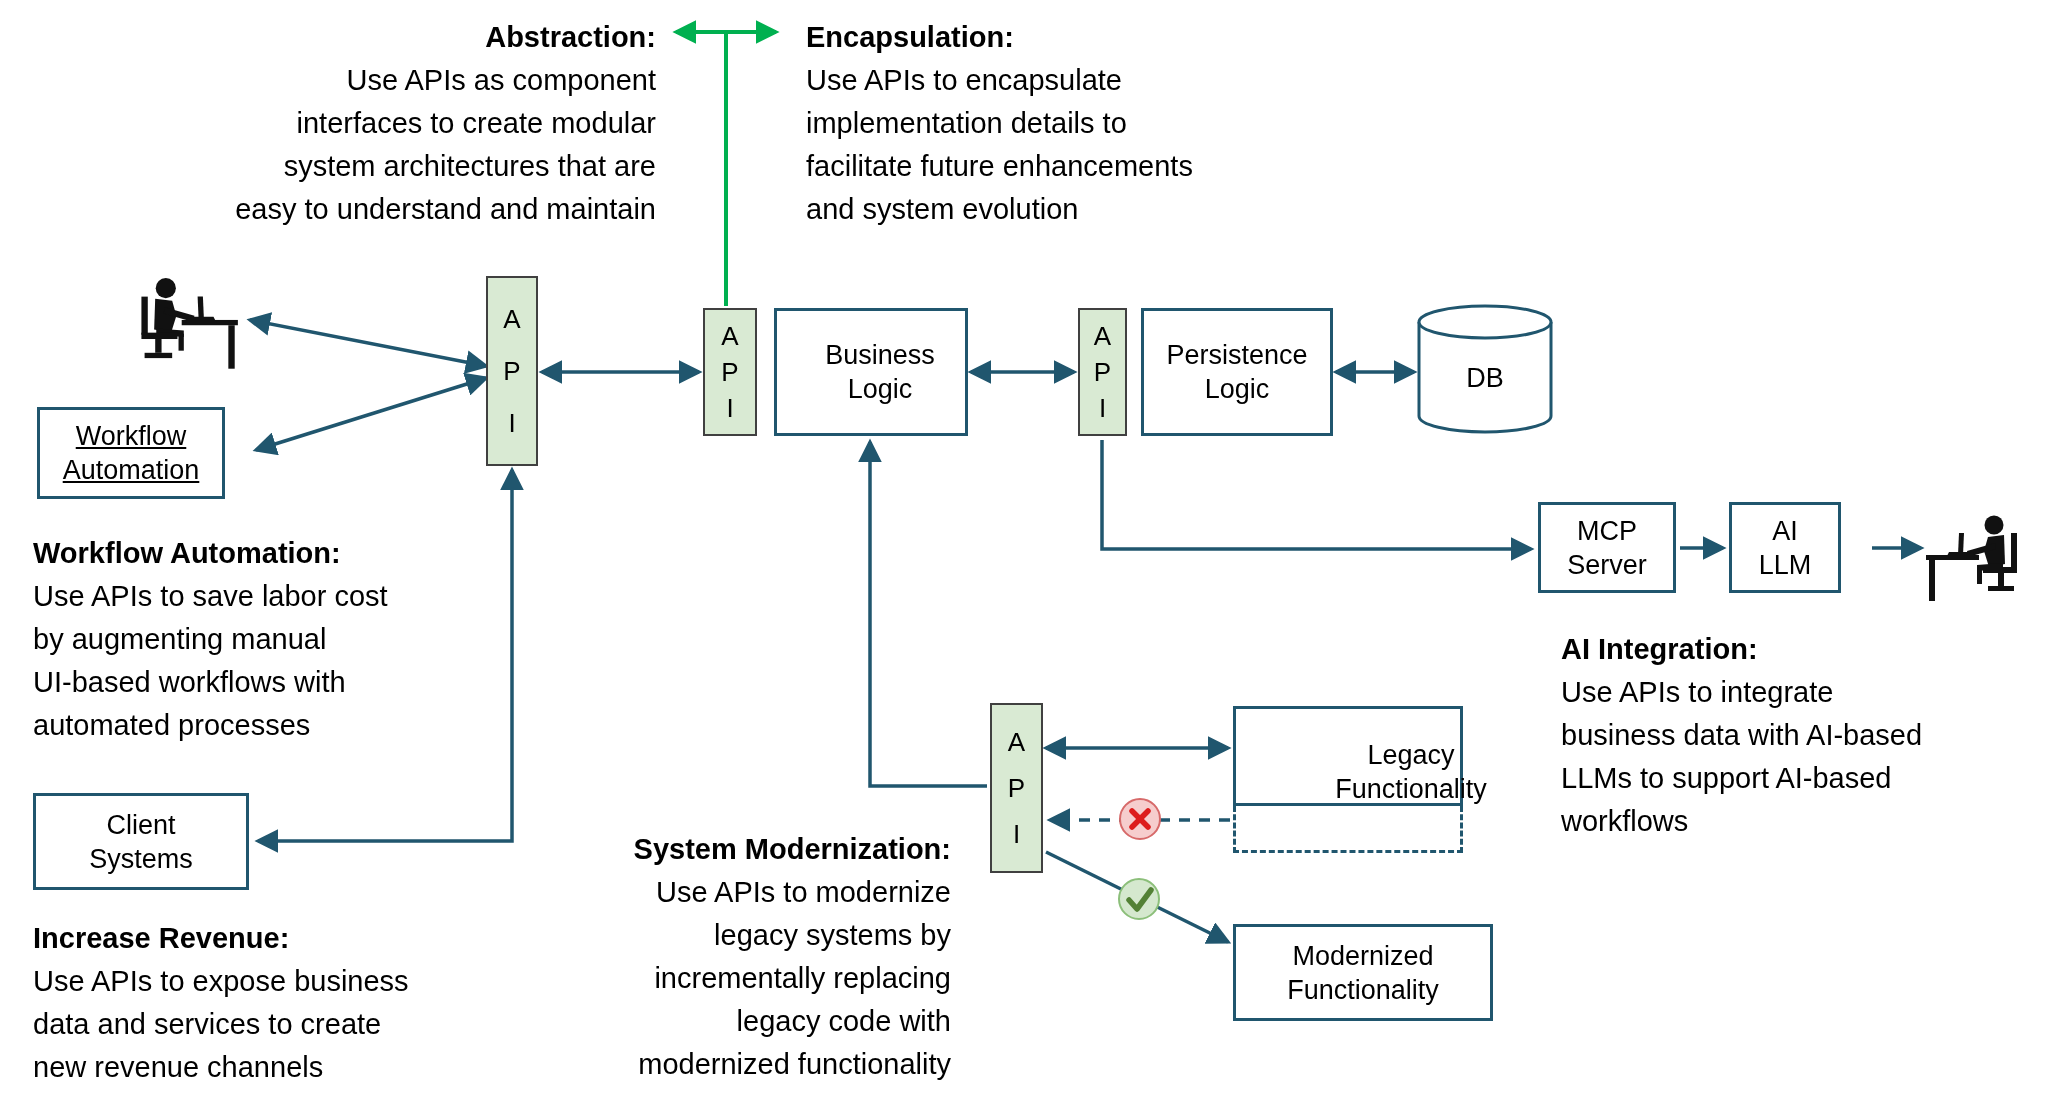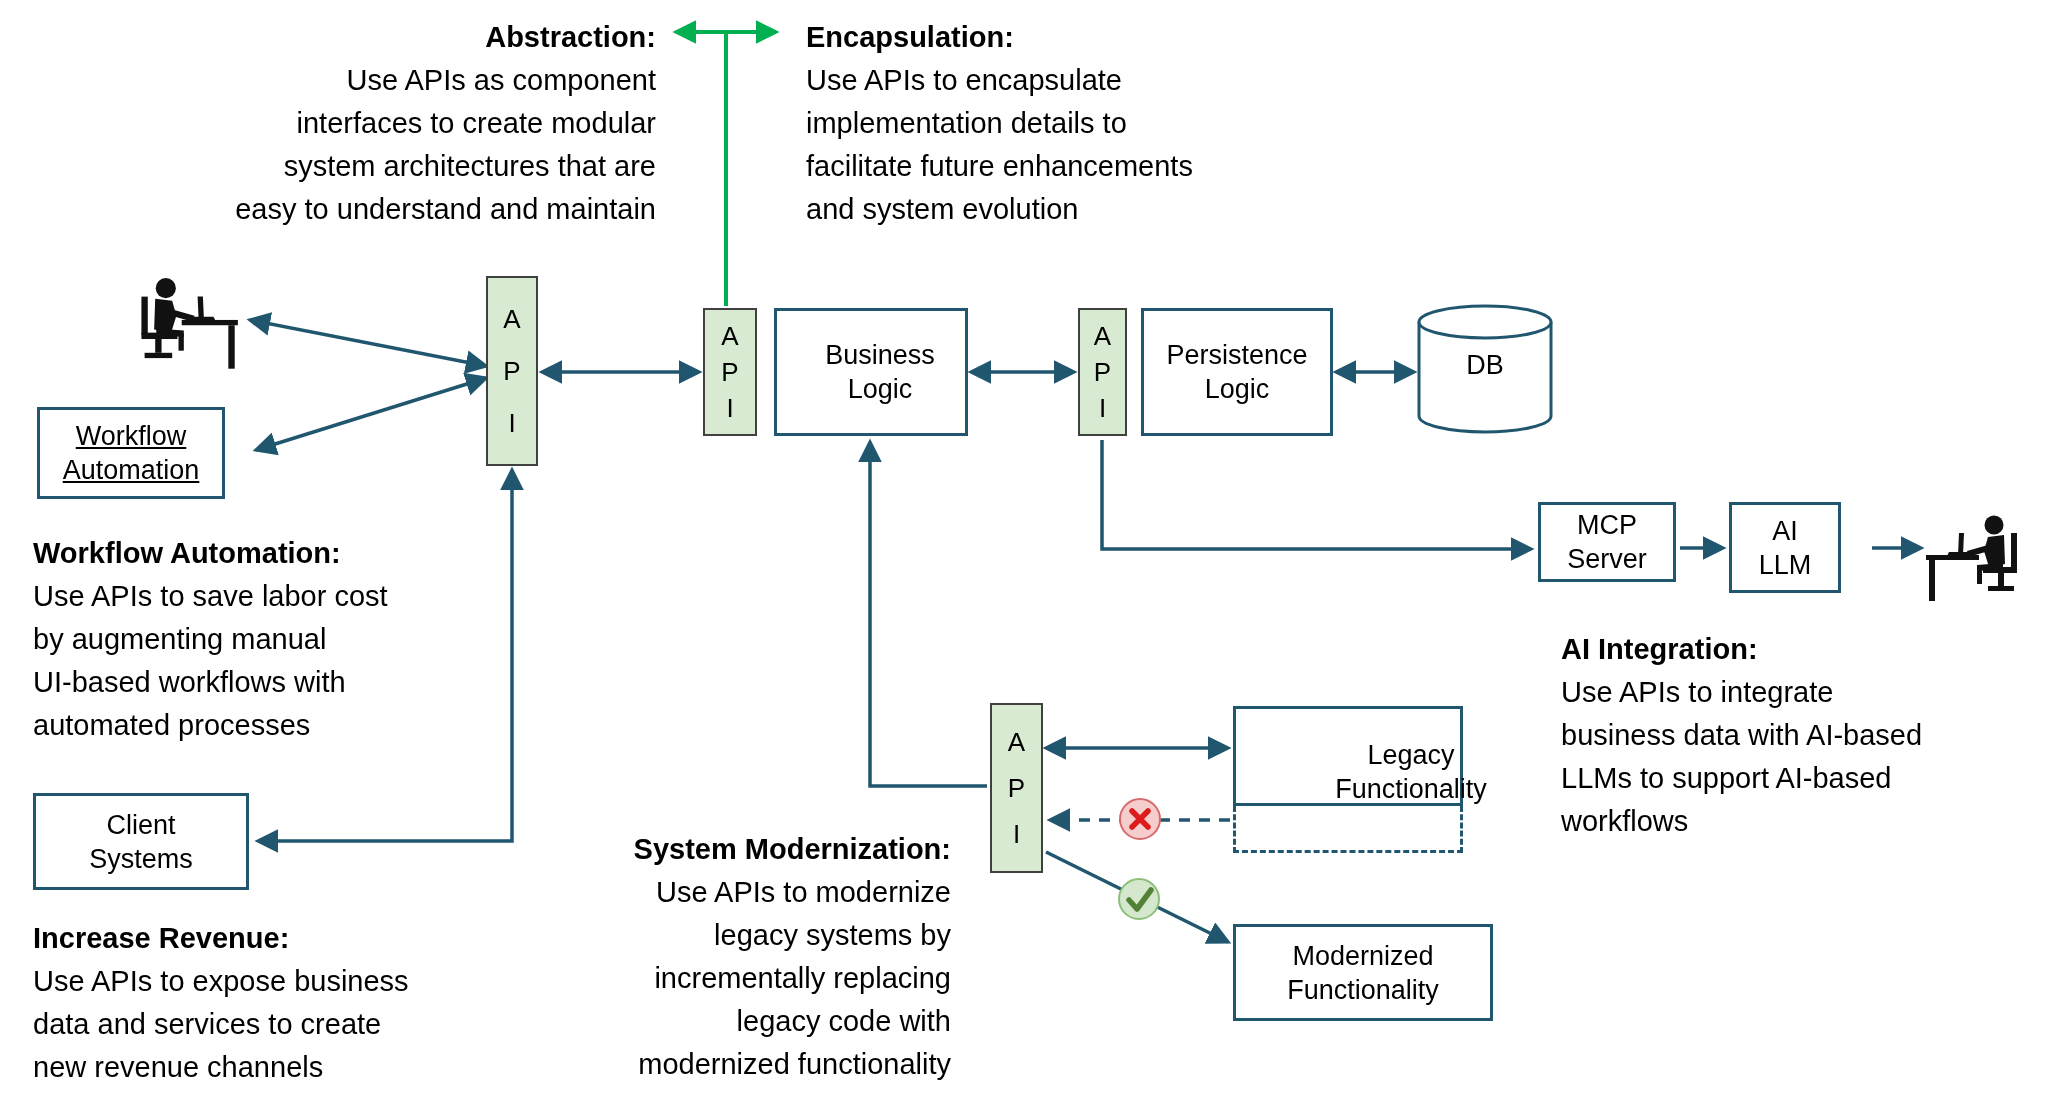--- a/index.html
+++ b/index.html
@@ -145,25 +145,25 @@
   <div class="box" style="left:774px; top:308px; width:194px; height:128px;padding-left:18px;">
     <span>Business
 Logic</span>
   </div>
 
   <div class="box" style="left:1141px; top:308px; width:192px; height:128px;">
     <span>Persistence
 Logic</span>
   </div>
 
-  <div class="db-label" style="left:1419px; top:337px; width:132px; height:56px;">
+  <div class="db-label" style="left:1419px; top:350px; width:132px; height:56px;">
     <span>DB</span>
   </div>
 
-  <div class="box" style="left:1538px; top:502px; width:138px; height:80px;">
+  <div class="box" style="left:1538px; top:502px; width:138px; height:91px;">
     <span>MCP
 Server</span>
   </div>
 
   <div class="box" style="left:1729px; top:502px; width:112px; height:91px;">
     <span>AI
 LLM</span>
   </div>
 
   <div>

